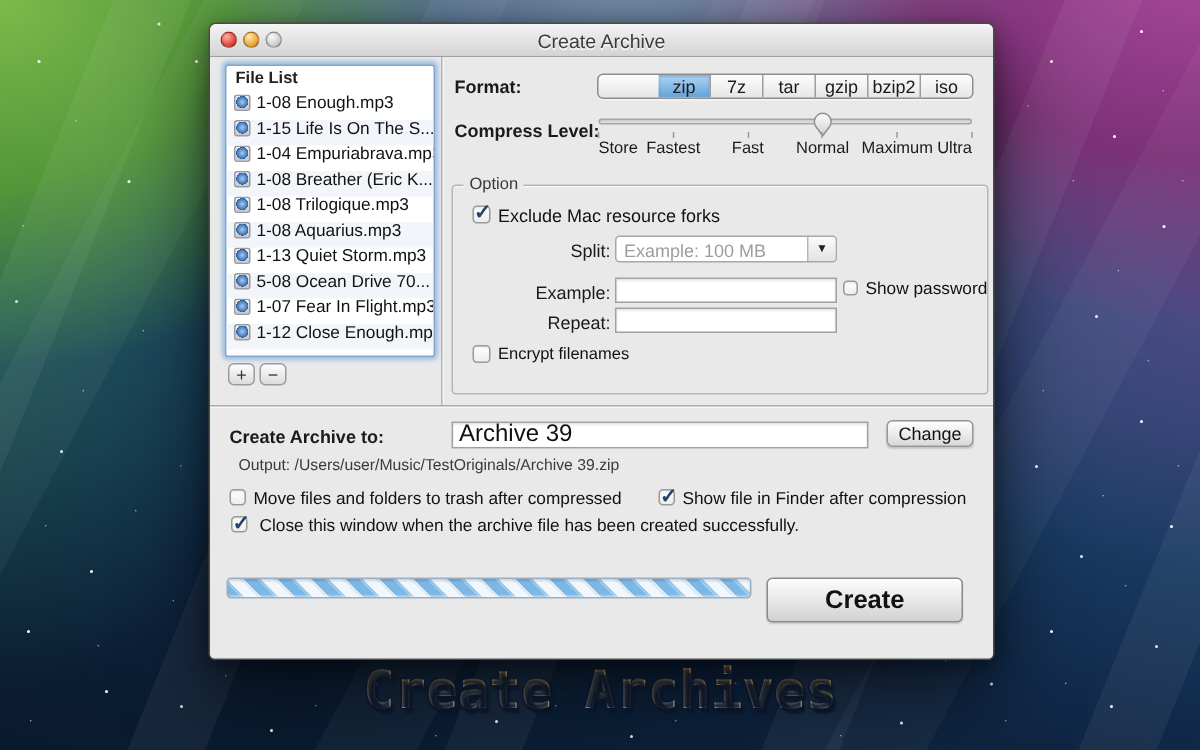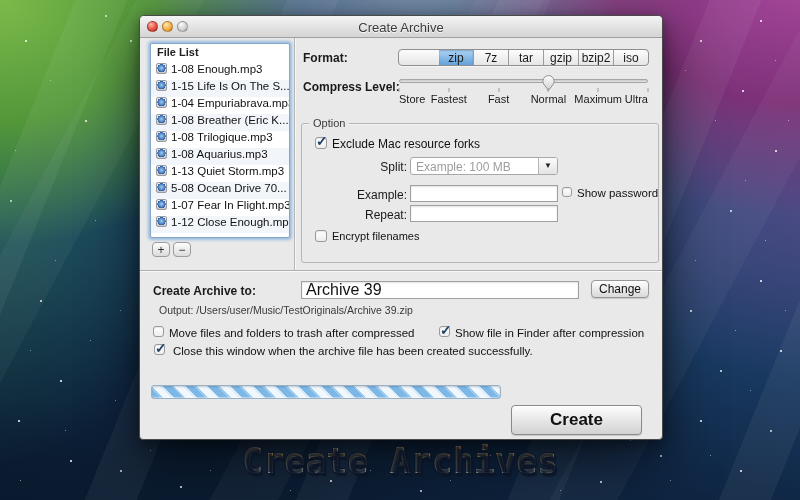--- a/index.html
+++ b/index.html
@@ -127,21 +127,21 @@
     box-shadow:0 1px 1px rgba(0,0,0,.15), inset 0 1px 0 rgba(255,255,255,.9); }
   .change-btn{ position:absolute; left:451px; top:264px; width:58px; height:18px; font-size:12px; }
   .output{ position:absolute; left:19px; top:288px; font-size:10.5px; color:#3a3a3a; white-space:nowrap; }
 
   .progress{ position:absolute; left:11px; top:369px; width:350px; height:14px;
     border:1px solid #9ab0c4; border-radius:3px;
     background:repeating-linear-gradient(45deg, #7db7e6 0 6px, #9ccbf0 6px 8px, #f0f7fd 8px 14px, #dcebf8 14px 16px);
     box-shadow:inset 0 1px 2px rgba(0,0,0,.18), inset 0 -1px 1px rgba(255,255,255,.5); }
   .create-btn{ position:absolute; left:371px; top:369px; width:131px; height:30px;
     font-size:17px; font-weight:bold; border-radius:4px;
-    background:linear-gradient(#fdfdfd,#d2d2d2); border:1px solid #8a8a8a;margin-top:20px; }
+    background:linear-gradient(#fdfdfd,#d2d2d2); border:1px solid #8a8a8a; }
 
   .caption{ position:absolute; left:50%; top:441px; transform:translateX(-50%);
     font-family:"DejaVu Sans Mono", monospace; font-weight:bold; font-size:35px; white-space:nowrap;
     background:linear-gradient(180deg, #ee9a26 0%, #f5c45c 38%, #fdeecb 72%, #ffffff 100%);
     -webkit-background-clip:text; background-clip:text; color:transparent;
     text-shadow:2px 3px 1px rgba(10,20,38,.85), -1px -1px 0 rgba(10,20,38,.55),
       1px -1px 0 rgba(10,20,38,.5), -1px 1px 0 rgba(10,20,38,.5); }
 </style>
 </head>
 <body>

